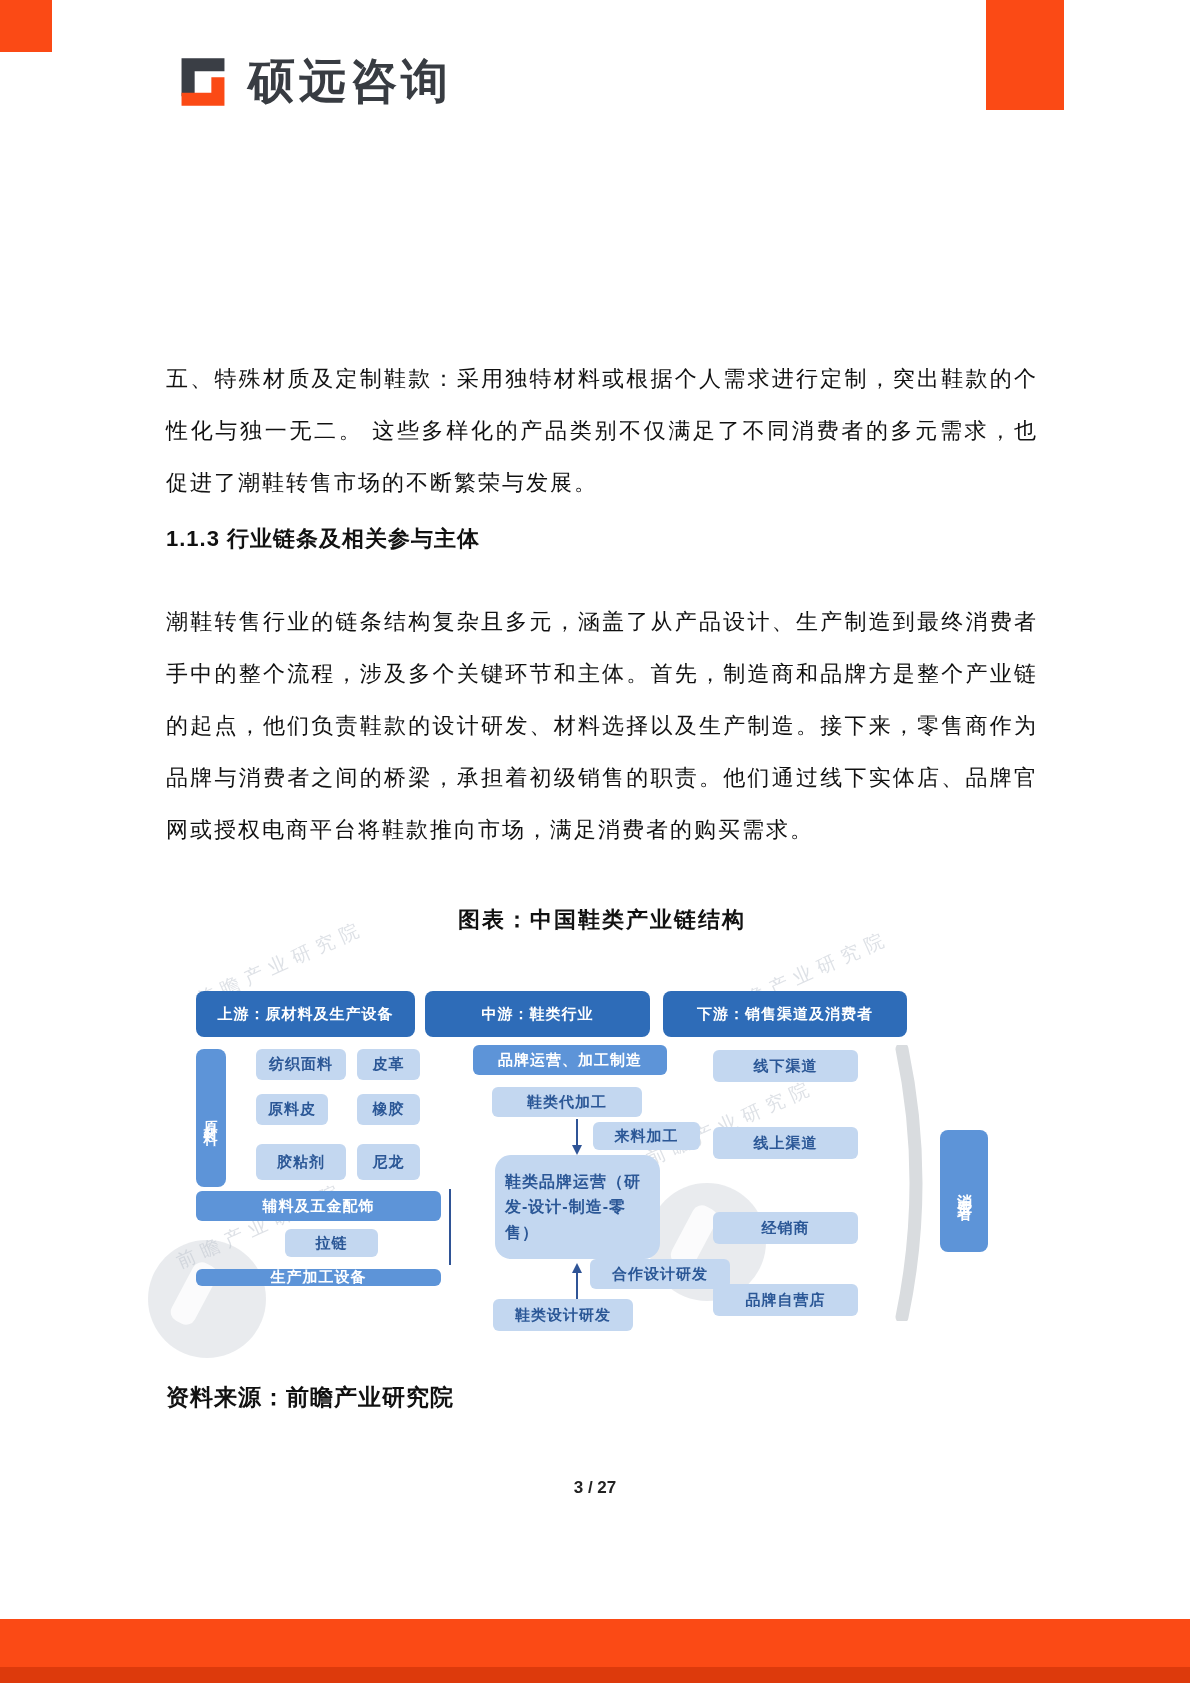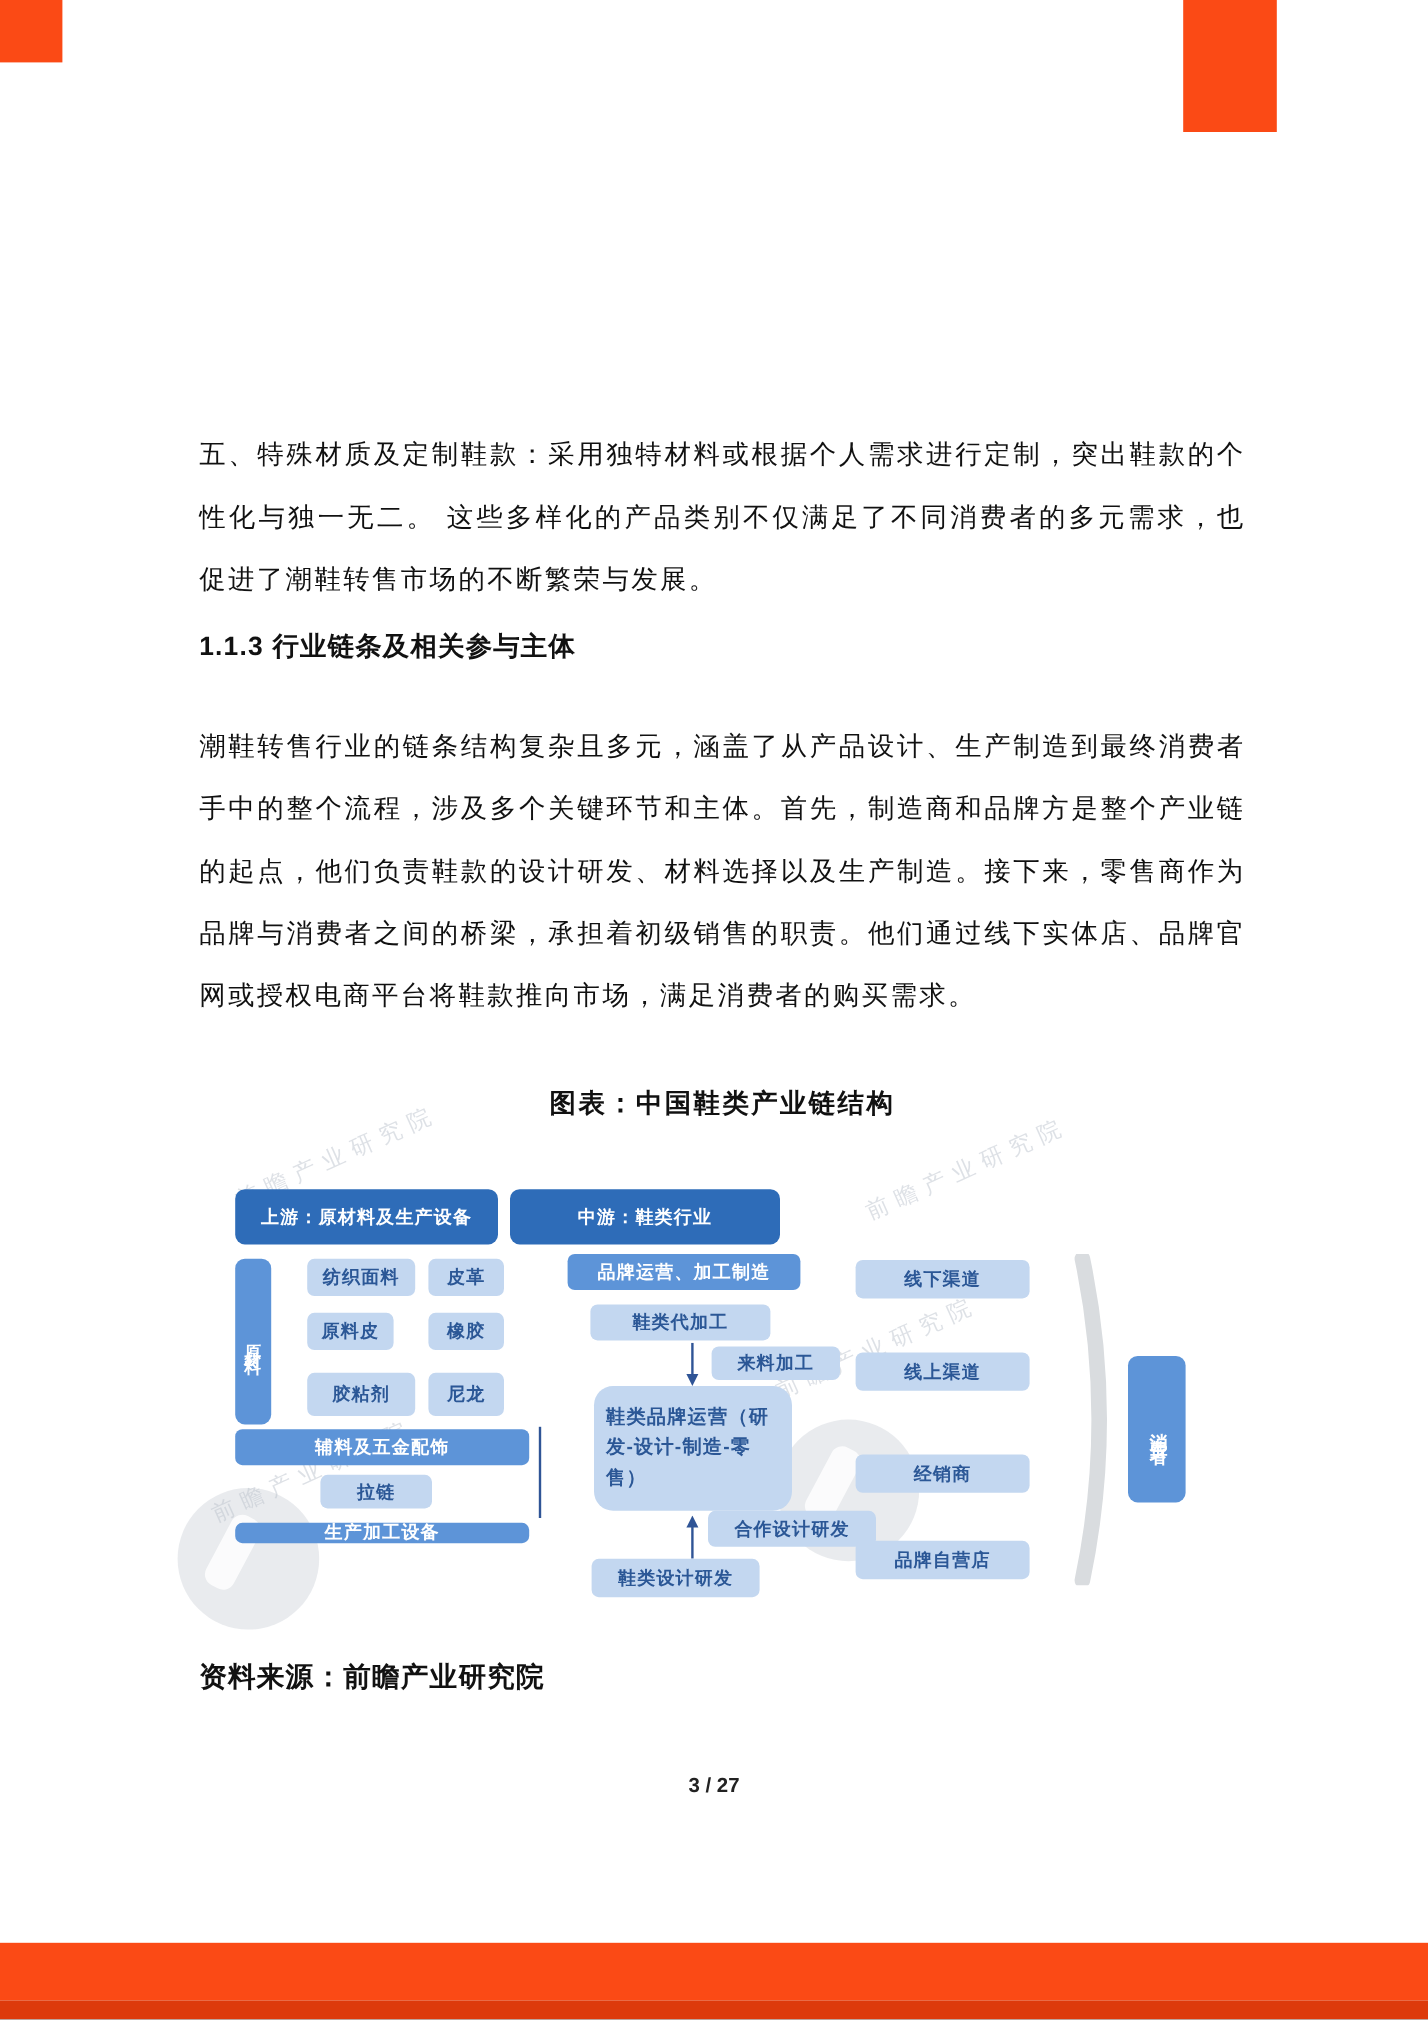--- a/index.html
+++ b/index.html
@@ -43,50 +43,60 @@
   .wm-logo::after{content:"";position:absolute;left:28%;top:18%;width:22%;height:55%;background:#fff;border-radius:10px;transform:rotate(28deg);opacity:.8;}
 </style>
 </head>
 <body>
 
 <div class="page">
 
   <div class="corner-tl"></div>
   <div class="corner-tr"></div>
 
+  <header class="logo-row">
+    <span class="logo-icon">
+      <svg width="62" height="62" viewBox="0 0 52 52">
+        <path fill="#3a3e45" d="M8 6 H44 V17 H19 V38 H8 Z"></path>
+        <path fill="#fb4a15" d="M44 22 V46 H8 V35 H33 V22 Z"></path>
+      </svg>
+    </span>
+    <span class="logo-text">硕远咨询</span>
+  </header>
 
   <p class="body-text" style="top:353px;">五、特殊材质及定制鞋款：采用独特材料或根据个人需求进行定制，突出鞋款的个性化与独一无二。 这些多样化的产品类别不仅满足了不同消费者的多元需求，也促进了潮鞋转售市场的不断繁荣与发展。</p>
 
   <h2 class="section-heading" style="top:524px;">1.1.3 行业链条及相关参与主体</h2>
 
   <p class="body-text" style="top:596px;">潮鞋转售行业的链条结构复杂且多元，涵盖了从产品设计、生产制造到最终消费者手中的整个流程，涉及多个关键环节和主体。首先，制造商和品牌方是整个产业链的起点，他们负责鞋款的设计研发、材料选择以及生产制造。接下来，零售商作为品牌与消费者之间的桥梁，承担着初级销售的职责。他们通过线下实体店、品牌官网或授权电商平台将鞋款推向市场，满足消费者的购买需求。</p>
 
   <div class="figure-title" style="top:905px;">图表：中国鞋类产业链结构</div>
 
   <div class="diagram">
 
     <span class="wm" style="left:20px;top:-24px;">前瞻产业研究院</span>
     <span class="wm" style="left:545px;top:-14px;">前瞻产业研究院</span>
     <span class="wm" style="left:470px;top:135px;">前瞻产业研究院</span>
     <span class="wm" style="left:0px;top:238px;">前瞻产业研究院</span>
     <div class="wm-logo" style="left:-22px;top:265px;width:118px;height:118px;"></div>
     <div class="wm-logo" style="left:478px;top:208px;width:118px;height:118px;"></div>
 
     <div class="dg dg-header" style="left:26px;top:16px;width:219px;height:46px;">上游：原材料及生产设备</div>
     <div class="dg dg-header" style="left:255px;top:16px;width:225px;height:46px;">中游：鞋类行业</div>
+    <div class="dg dg-header" style="left:493px;top:16px;width:244px;height:46px;">下游：销售渠道及消费者</div>
 
     <div class="dg dg-mid vbox" style="left:26px;top:74px;width:30px;height:138px;font-size:14px;">原材料</div>
     <div class="dg dg-light" style="left:86px;top:74px;width:90px;height:31px;">纺织面料</div>
     <div class="dg dg-light" style="left:187px;top:74px;width:63px;height:31px;">皮革</div>
     <div class="dg dg-light" style="left:86px;top:119px;width:72px;height:31px;">原料皮</div>
     <div class="dg dg-light" style="left:187px;top:119px;width:63px;height:31px;">橡胶</div>
     <div class="dg dg-light" style="left:86px;top:169px;width:90px;height:36px;">胶粘剂</div>
     <div class="dg dg-light" style="left:187px;top:169px;width:63px;height:36px;">尼龙</div>
     <div class="dg dg-mid" style="left:26px;top:216px;width:245px;height:30px;">辅料及五金配饰</div>
-    <div class="dg dg-light" style="left:97px;top:254px;width:93px;height:28px;">拉链</div>
+    <div class="dg dg-light" style="left:115px;top:254px;width:93px;height:28px;">拉链</div>
     <div class="dg dg-mid" style="left:26px;top:294px;width:245px;height:17px;">生产加工设备</div>
     <div class="connector" style="left:279px;top:214px;height:76px;"></div>
 
     <div class="dg dg-mid" style="left:303px;top:70px;width:194px;height:30px;">品牌运营、加工制造</div>
     <div class="dg dg-light" style="left:322px;top:112px;width:150px;height:30px;">鞋类代加工</div>
     <span class="arrow" style="left:401px;top:144px;">
       <svg width="12" height="36" viewBox="0 0 12 36">
           <line x1="6" y1="0" x2="6" y2="27" stroke="#2f5496" stroke-width="2"></line>
           <polygon points="1,26 11,26 6,36" fill="#2f5496"></polygon>
         </svg>

